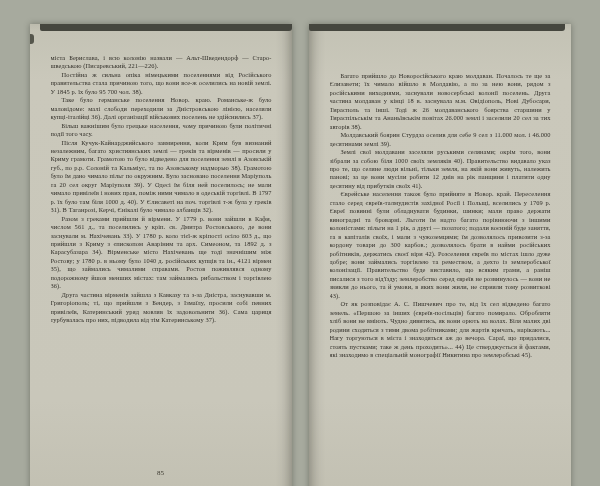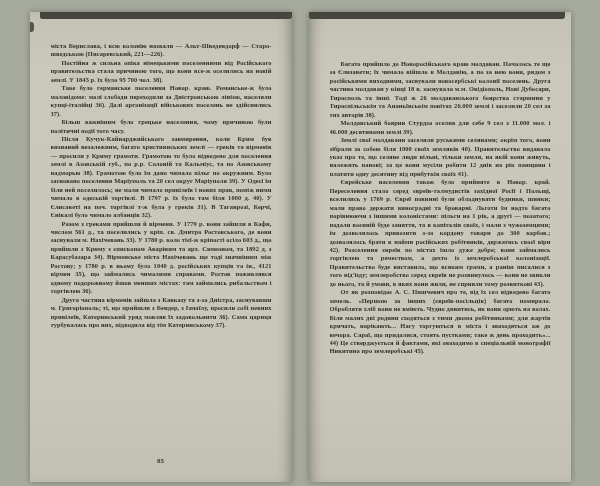--- a/index.html
+++ b/index.html
@@ -11,23 +11,22 @@
     background: #a7aa9e;
     font-family: "Liberation Serif", "DejaVu Serif", serif;
   }
   .book {
     position: relative;
     width: 600px;
     height: 486px;
     display: flex;
     justify-content: center;
     gap: 17px;
-    padding-top: 12px;
+    padding-top: 24px;
     box-sizing: border-box;
-    font-weight: bold;
   }
   .page {
     position: relative;
     width: 262px;
     height: 470px;
     background: linear-gradient(180deg, #c3c2b4 0%, #cac8bb 12%, #c9c7ba 80%, #c2c0b2 100%);
     overflow: hidden;
   }
   .page-left {
     box-shadow: inset -10px 0 14px -9px rgba(30,30,25,.45), 0 0 6px rgba(20,20,15,.35);

